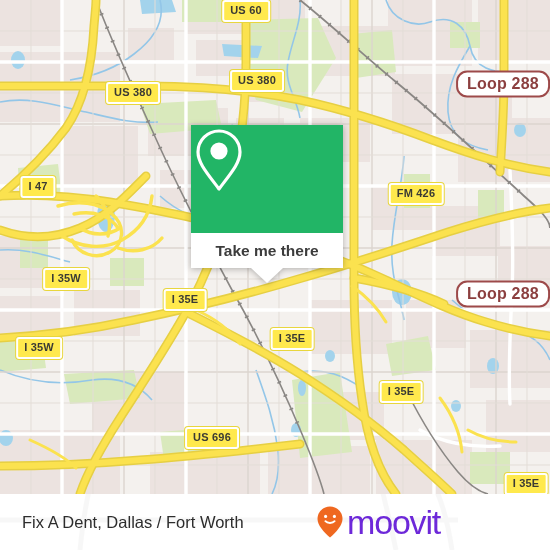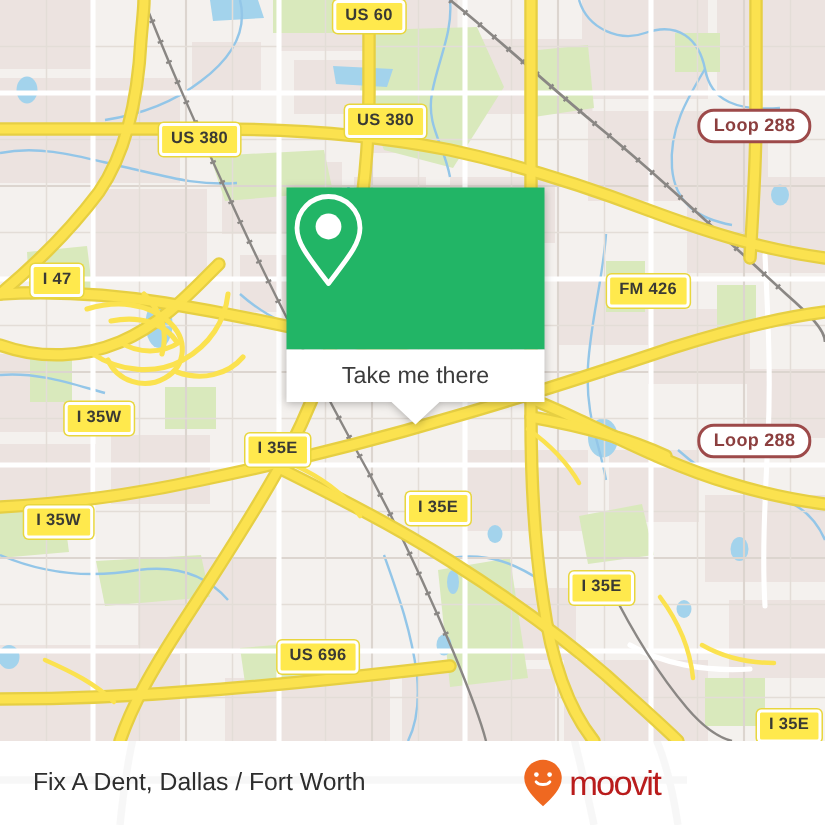--- a/index.html
+++ b/index.html
@@ -20,35 +20,35 @@
     font-size:11px;font-weight:bold;
     line-height:1;
     letter-spacing:.2px;
     white-space:nowrap;
     padding:3px 6px 4px 6px;
     border-radius:3px;
     transform:translate(-50%,-50%);
     z-index:6;
   }
   .shield.us{background:#ffe94d;border:2px solid #ffffff;color:#3a3a34;box-shadow:0 0 0 1px #e8d63d;}
-  .shield.loop{background:#ffffff;border:2px solid #9d4a4a;color:#8c3f3f;border-radius:11px;padding:3px 9px 4px 9px;font-size:12px;}
+  .shield.loop{background:#ffffff;border:2px solid #9d4a4a;color:#8c3f3f;border-radius:11px;padding:3px 9px 4px 9px;font-size:16px;}
 
   
   .osm{
     position:absolute;left:0;bottom:0;
     background:rgba(255,255,255,.78);
     color:#4a4a4a;
     font-size:12.5px;
     padding:5px 10px 6px 12px;
     z-index:8;
   }
 
   
-  .callout{position:absolute;left:191px;top:125px;width:172px;z-index:20;
-    filter:drop-shadow(0 1px 3px rgba(0,0,0,.28));}
+  .callout{position:absolute;left:191px;top:125px;width:152px;z-index:20;
+    filter:drop-shadow(0 1px 3px rgba(0,0,0,.28));font-weight:bold;}
   .callout .green{
     background:#22b566;height:108px;width:100%;
     display:flex;align-items:center;justify-content:center;
   }
   .callout .bar{
     background:#ffffff;height:35px;width:100%;
     display:flex;align-items:center;justify-content:center;
     color:#3c3c3c;font-size:15.5px;
   }
   .callout .tail{
@@ -60,21 +60,21 @@
   }
 
   
   .footer{position:absolute;left:0;top:494px;width:458px;height:56px;background:#ffffff;overflow:hidden;}
   .footer .ghost{position:absolute;left:0;top:-494px;width:550px;height:550px;opacity:.07;pointer-events:none;}
   .footer .title{
     position:absolute;left:22px;top:50%;transform:translateY(-50%);
     font-size:16.5px;color:#2d2d2d;white-space:nowrap;
   }
   .brand{position:absolute;right:18px;top:50%;transform:translateY(-50%);display:flex;align-items:center;gap:2px;}
-  .brand .word{font-size:23px;color:#b91c1c;letter-spacing:-1.2px;font-weight:500;line-height:1;}
+  .brand .word{font-size:34px;color:#6d28d9;letter-spacing:-1.2px;font-weight:500;line-height:1;}
 </style>
 </head>
 <body>
 
 <div class="screen">
 
   <div class="map">
     <svg width="550" height="494" viewBox="0 0 550 494">
       <defs>
         <pattern id="railTicks" width="9" height="9" patternUnits="userSpaceOnUse">
@@ -271,21 +271,21 @@
         <path d="M468,430 C482,438 498,442 516,442"></path>
         <path d="M30,440 C48,448 64,456 76,468"></path>
       </g>
     </svg>
 
     <div class="shield us" style="left:246px;top:11px">US 60</div>
     <div class="shield us" style="left:257px;top:81px">US 380</div>
     <div class="shield us" style="left:133px;top:93px">US 380</div>
     <div class="shield loop" style="left:503px;top:84px">Loop 288</div>
     <div class="shield us" style="left:38px;top:187px">I 47</div>
-    <div class="shield us" style="left:432px;top:194px">FM 426</div>
+    <div class="shield us" style="left:416px;top:194px">FM 426</div>
     <div class="shield loop" style="left:503px;top:294px">Loop 288</div>
     <div class="shield us" style="left:66px;top:279px">I 35W</div>
     <div class="shield us" style="left:185px;top:300px">I 35E</div>
     <div class="shield us" style="left:292px;top:339px">I 35E</div>
     <div class="shield us" style="left:39px;top:348px">I 35W</div>
     <div class="shield us" style="left:401px;top:392px">I 35E</div>
     <div class="shield us" style="left:212px;top:438px">US 696</div>
     <div class="shield us" style="left:526px;top:484px">I 35E</div>
 
 

